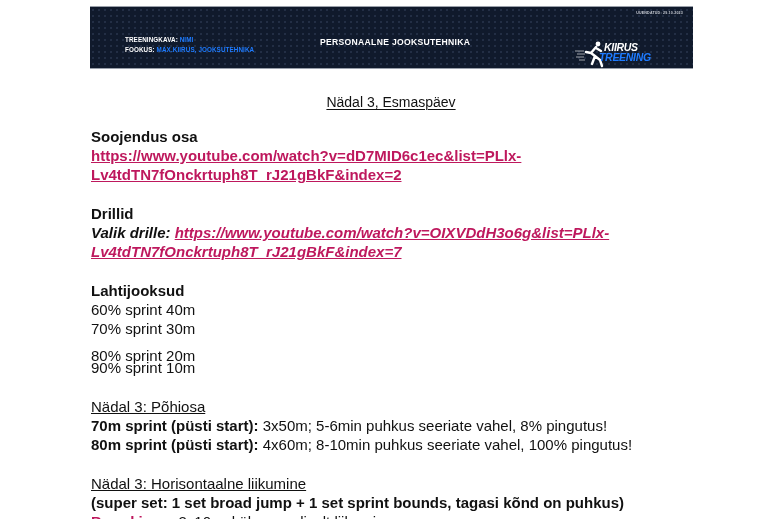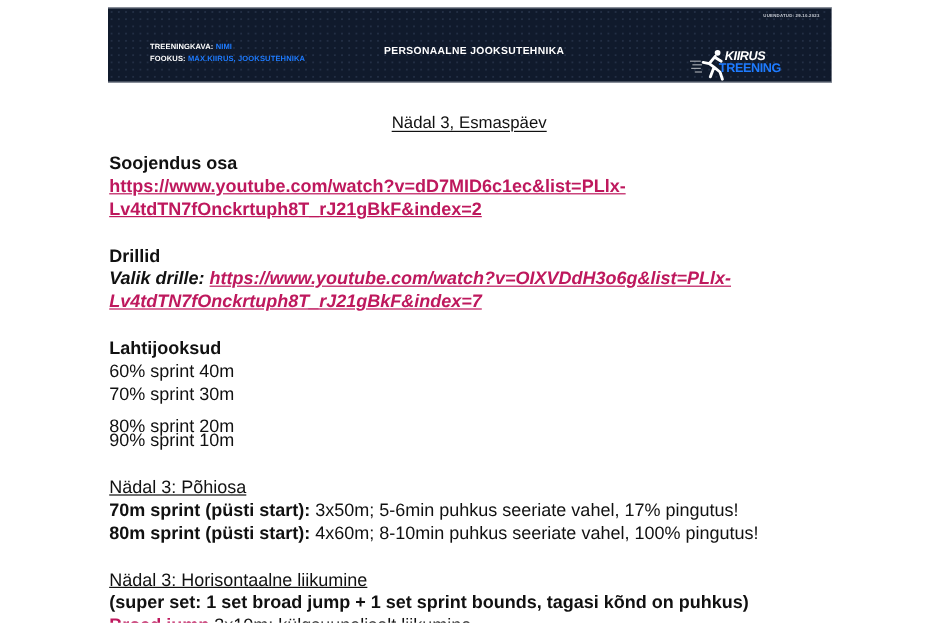--- a/index.html
+++ b/index.html
@@ -15,21 +15,21 @@
   .banner .meta .val { color: #1e7bff; }
   .banner .center-title { position: absolute; left: 230px; top: 30px; font-size: 8.6px; font-weight: bold;
                           color: #ffffff; letter-spacing: 0.3px; }
   .banner .updated { position: absolute; right: 10px; top: 4px; font-size: 3.6px; color: #c8ccd4;
                      font-weight: bold; letter-spacing: 0.2px; }
   .logo { position: absolute; left: 485px; top: 32px; width: 95px; height: 30px; }
   .logo svg { position: absolute; left: 0; top: 0; }
   .logo .l1 { position: absolute; left: 29px; top: 3px; font-size: 10.5px; font-weight: bold;
               font-style: italic; color: #ffffff; letter-spacing: -0.3px; line-height: 11px; }
   .logo .l2 { position: absolute; left: 24px; top: 13px; font-size: 10.5px; font-weight: bold;
-              color: #1e7bff; letter-spacing: -0.3px; line-height: 11px; }
+              font-style: italic; color: #1e7bff; letter-spacing: -0.3px; line-height: 11px; }
 
   .doc { position: absolute; left: 91px; top: 0; width: 620px; font-family: "Liberation Sans", "DejaVu Sans", sans-serif; }
   .title { position: absolute; left: 0; width: 600px; top: 94px; text-align: center; font-size: 14px;
            text-decoration: underline; text-decoration-thickness: 1px; text-underline-offset: 2px; color: #111; }
   .line { position: absolute; left: 0; font-size: 15px; line-height: 19px; white-space: nowrap; color: #111; }
   .b { font-weight: bold; }
   .link { color: #be185d; text-decoration: underline; font-weight: bold; }
   .ital { font-style: italic; }
   .u { text-decoration: underline; }
 </style>
@@ -70,19 +70,19 @@
   <div class="line" style="top:223px"><span class="b ital">Valik drille:</span> <a class="link ital">https://www.youtube.com/watch?v=OIXVDdH3o6g&amp;list=PLlx-</a></div>
   <div class="line" style="top:242px"><a class="link ital">Lv4tdTN7fOnckrtuph8T_rJ21gBkF&amp;index=7</a></div>
 
   <div class="line b" style="top:281px">Lahtijooksud</div>
   <div class="line" style="top:300px">60% sprint 40m</div>
   <div class="line" style="top:319px">70% sprint 30m</div>
   <div class="line" style="top:346px">80% sprint 20m</div>
   <div class="line" style="top:358px">90% sprint 10m</div>
 
   <div class="line u" style="top:397px">Nädal 3: Põhiosa</div>
-  <div class="line" style="top:416px"><span class="b">70m sprint (püsti start):</span><span> 3x50m; 5-6min puhkus seeriate vahel, 17% pingutus!</span></div>
+  <div class="line" style="top:416px"><span class="b">70m sprint (püsti start):</span><span> 3x50m; 5-6min puhkus seeriate vahel, 8% pingutus!</span></div>
   <div class="line" style="top:435px"><span class="b">80m sprint (püsti start):</span><span> 4x60m; 8-10min puhkus seeriate vahel, 100% pingutus!</span></div>
 
   <div class="line u" style="top:474px">Nädal 3: Horisontaalne liikumine</div>
   <div class="line b" style="top:493px">(super set: 1 set broad jump + 1 set sprint bounds, tagasi kõnd on puhkus)</div>
   <div class="line" style="top:512px"><a class="link">Broad jump</a><span> 3x10m; külgsuunaliselt liikumine</span></div>
 </div>
 
 </body></html>

